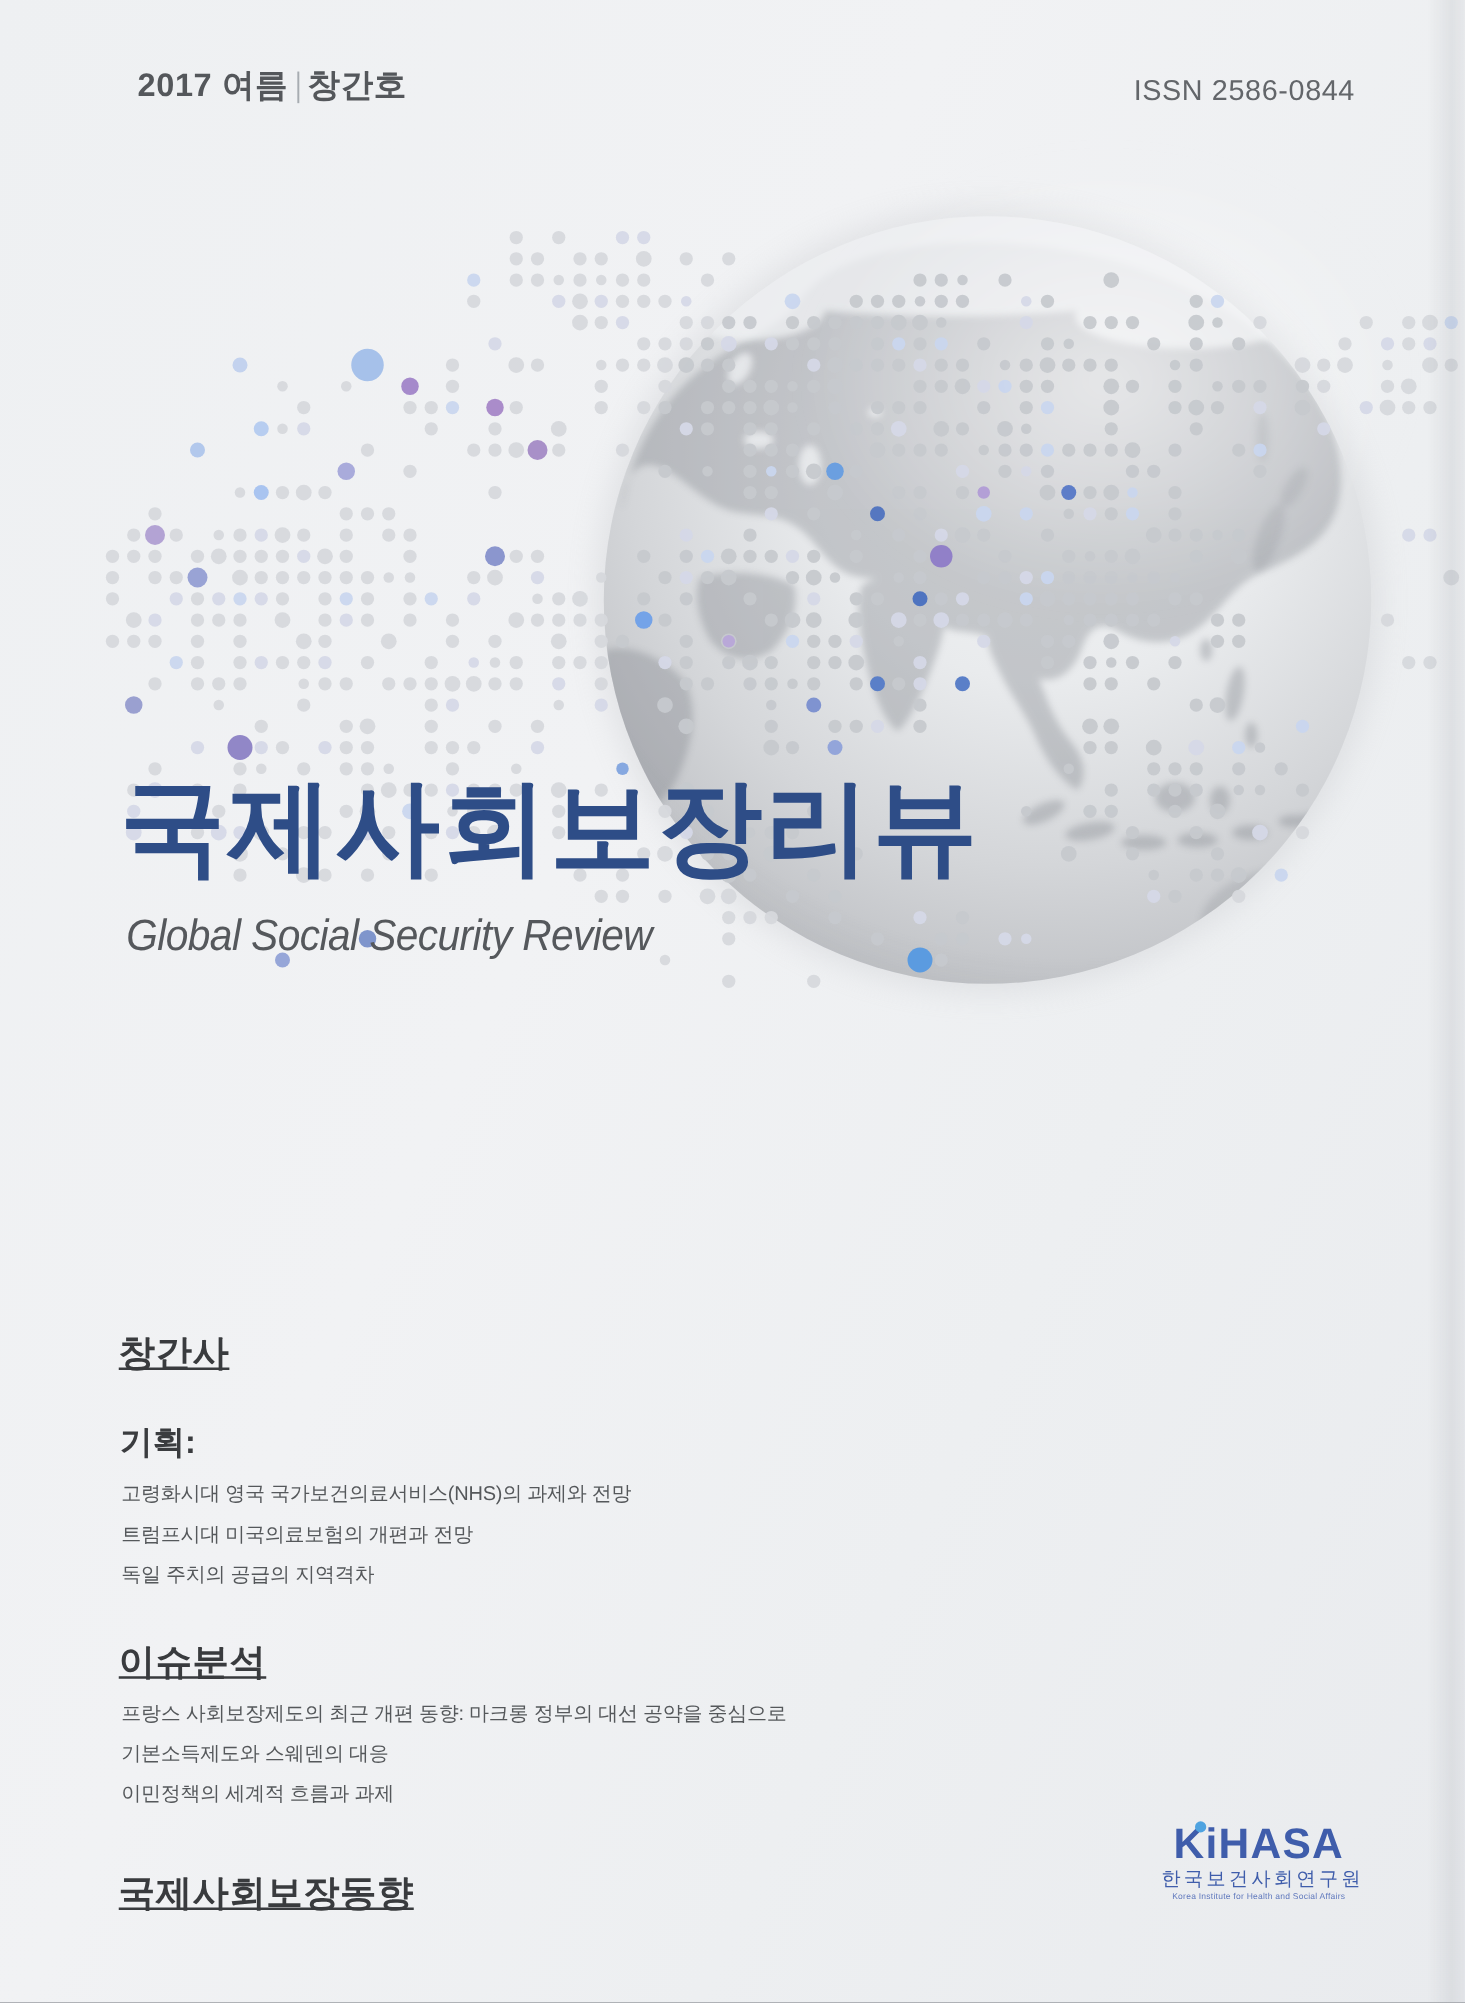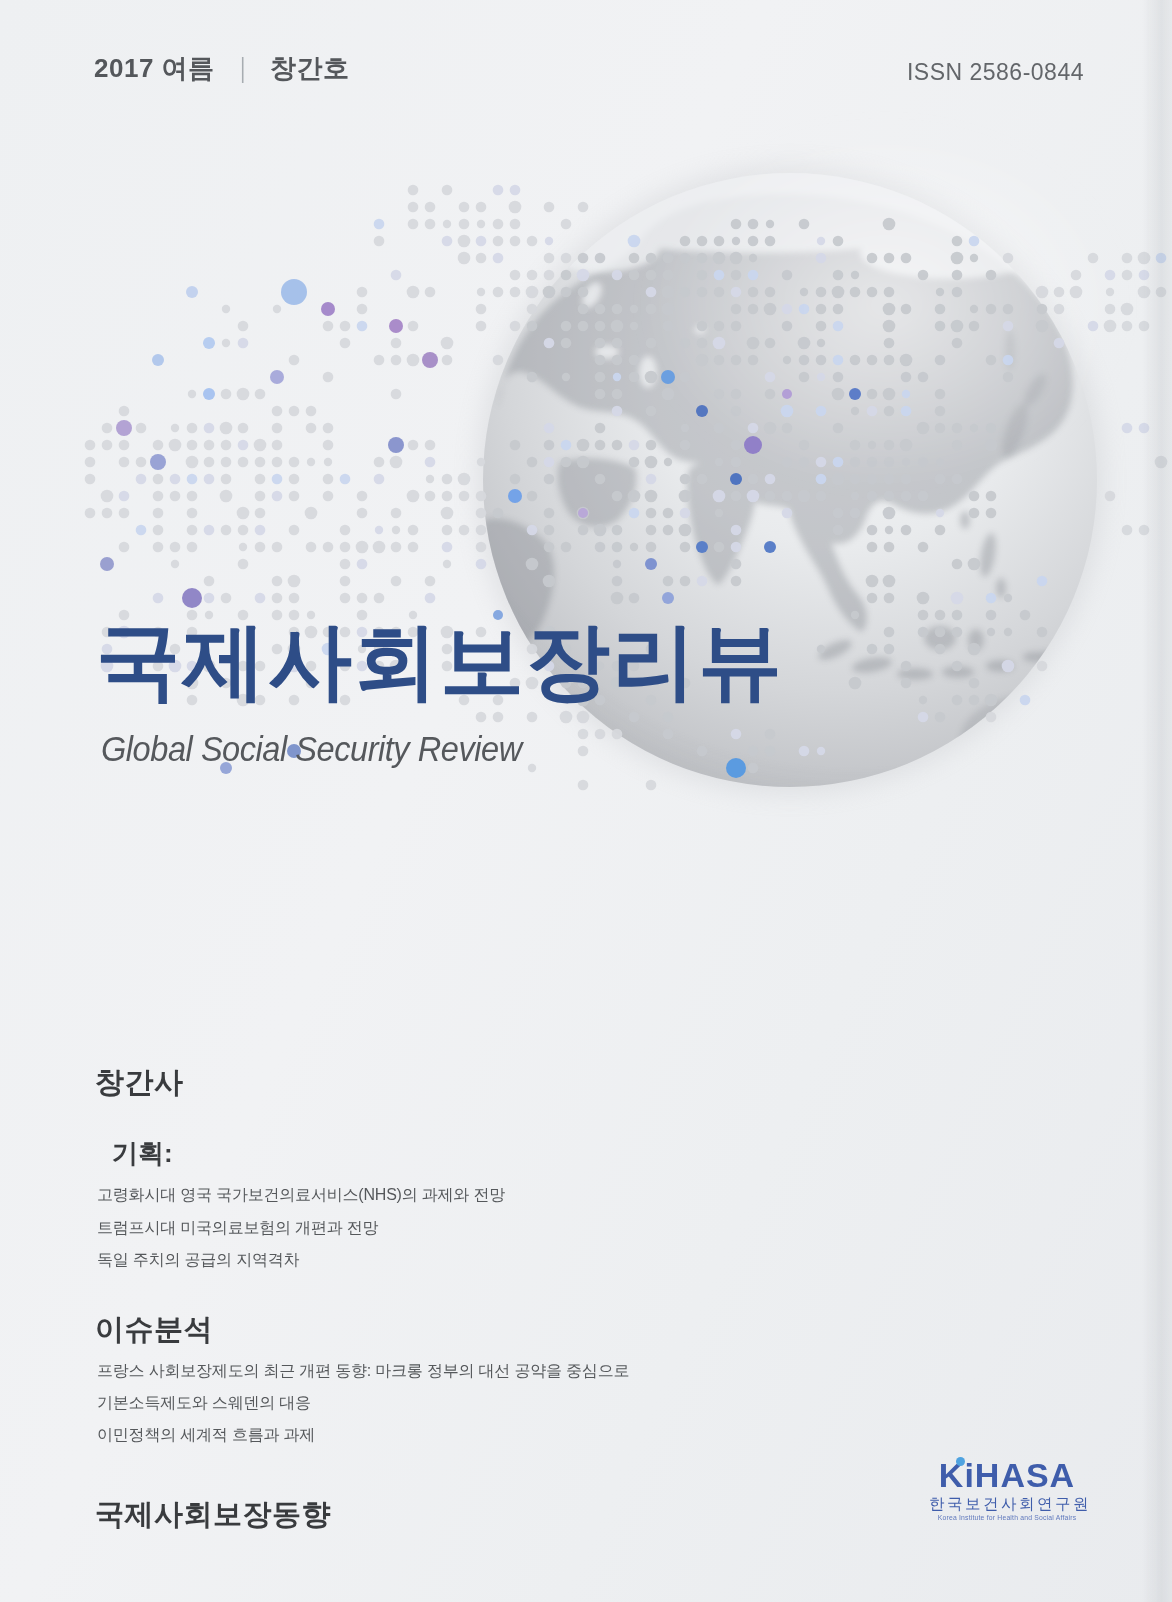--- a/index.html
+++ b/index.html
@@ -13,23 +13,23 @@
   }
   .page::after{
     content:"";position:absolute;right:0;top:0;width:30px;height:100%;
     background:linear-gradient(90deg,rgba(150,155,162,0) 0%,rgba(150,155,162,0.16) 65%,rgba(150,155,162,0.08) 100%);
     pointer-events:none;
   }
   .artwork-svg{position:absolute;left:0;top:0;width:1172px;height:1602px;}
 
   
   .masthead-left{
-    position:absolute;left:94px;top:51px;
+    position:absolute;left:110px;top:51px;
     font-size:26px;font-weight:bold;color:#54575b;letter-spacing:0.5px;
-    display:flex;align-items:center;gap:24px;
+    display:flex;align-items:center;gap:4px;
   }
   .masthead-left .divider{font-weight:normal;color:#a7acb1;font-size:27px;transform:scaleX(.7);}
   .masthead-issn{
     position:absolute;right:88px;top:59px;
     font-size:23px;color:#63666a;letter-spacing:0.5px;font-weight:normal;
   }
 
   
   .title-ko{
     position:absolute;left:96px;top:617px;
@@ -38,24 +38,24 @@
   }
   .title-en{
     position:absolute;left:101px;top:729px;
     font-size:35px;font-style:italic;color:#55585c;letter-spacing:-0.5px;
     transform:scaleX(.93);transform-origin:left top;white-space:nowrap;
   }
 
   
   .toc-h{
     position:absolute;left:95px;margin:0;
-    font-size:29px;font-weight:bold;color:#393b3e;letter-spacing:0.5px;white-space:nowrap;
+    font-size:29px;font-weight:bold;color:#393b3e;letter-spacing:0.5px;white-space:nowrap;text-decoration:underline;
   }
   .toc-feature{
-    position:absolute;left:112px;display:flex;align-items:baseline;gap:9px;white-space:nowrap;
+    position:absolute;left:96px;display:flex;align-items:baseline;gap:9px;white-space:nowrap;
   }
   .feat-label{font-size:26px;font-weight:bold;color:#3a3c3f;}
   .feat-title{font-size:23px;font-weight:bold;color:#47494c;letter-spacing:-0.2px;}
   .toc-item{
     position:absolute;left:97px;
     font-size:16px;color:#55585b;letter-spacing:-0.2px;white-space:nowrap;
   }
 
   
   .kihasa{

